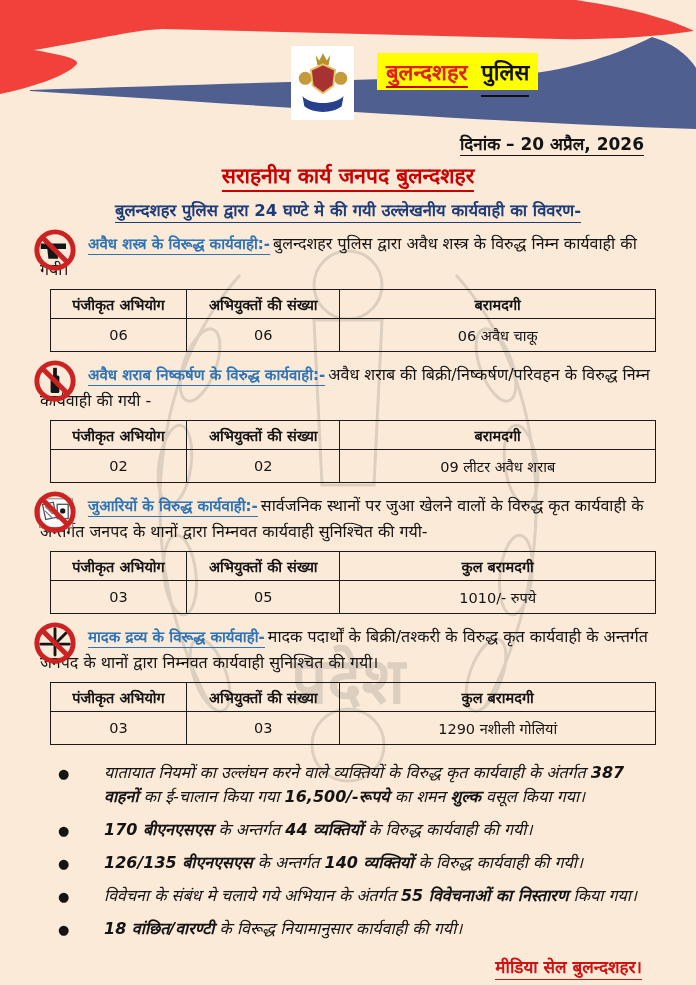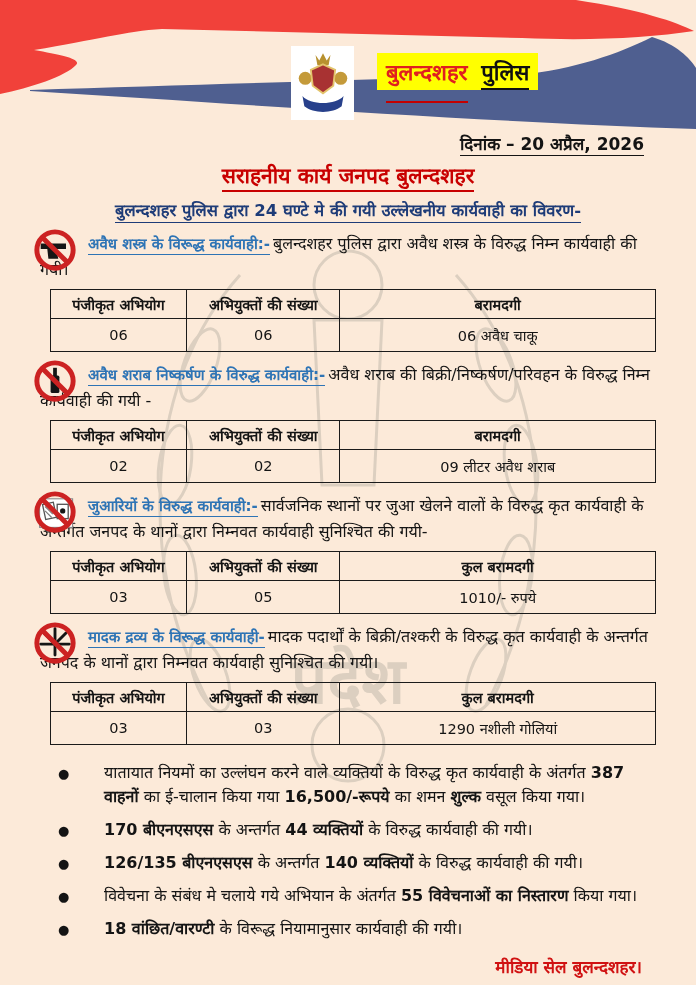--- a/index.html
+++ b/index.html
@@ -18,22 +18,22 @@
     background:#ffffff;display:flex;align-items:center;justify-content:center;
   }
   .brand{
     position:absolute;left:377px;top:53px;
     background:#ffff00;
     padding:3px 9px 4px 9px;
     font-size:22px;font-weight:bold;
     white-space:nowrap;
     z-index:3;
   }
-  .brand-hl{color:#e01f1f;border-bottom:2.5px solid #c40000;padding-bottom:16px;}
-  .brand-rest{color:#101010;border-bottom:2.5px solid #101010;padding-bottom:3px;margin-left:6px;}
+  .brand-hl{color:#e01f1f;border-bottom:2.5px solid #c40000;padding-bottom:1px;}
+  .brand-rest{color:#101010;border-bottom:2.5px solid #101010;padding-bottom:10px;margin-left:6px;}
   .watermark{position:absolute;left:90px;top:225px;opacity:0.5;pointer-events:none;}
   .content{position:relative;padding:132px 40px 0 40px;z-index:2;}
   .date-line{
     text-align:right;font-size:17px;font-weight:bold;margin:0 12px 6px 0;
   }
   .date-line span{border-bottom:1.8px solid #141414;padding-bottom:1px;text-align:center;}
   .title{
     margin:2px auto 6px auto;display:table;
     color:#c80000;font-size:21px;font-weight:bold;
     border-bottom:2px solid #c80000;padding-bottom:1px;
@@ -70,27 +70,27 @@
     padding:3px 4px;
   }
   .stats th{font-weight:bold;height:22px;}
   .stats td{font-weight:normal;height:26px;margin-left:17px;}
   .stats th:nth-child(1){width:22%;}
   .stats th:nth-child(2){width:25%;}
   .stats th:nth-child(3){width:53%;}
   .highlights{list-style:none;margin:16px 0 0 0;padding:0 8px 0 14px;}
   .bullet{display:flex;margin-bottom:9px;font-size:16px;line-height:1.5;}
   .dot{flex:0 0 46px;font-size:13px;padding-top:3px;padding-left:4px;}
-  .bullet-text{flex:1;}
+  .bullet-text{flex:1;font-style:italic;}
   .bullet-text .b{font-weight:bold;}
   .signature{
     text-align:right;margin:14px 14px 0 0;
     color:#d01212;font-size:17px;font-weight:bold;
   }
-  .signature span{border-bottom:1.8px solid #d01212;padding-bottom:8px;margin-left:24px;}
+  .signature span{border-bottom:1.8px solid #d01212;padding-bottom:2px;margin-left:24px;}
 </style>
 </head>
 <body>
 
 <div class="page">
 
   <svg class="header-art" viewBox="0 0 696 140" xmlns="http://www.w3.org/2000/svg">
     <path d="M0,0 L576,0 C642,10 676,22 694,31 C648,38 590,41 522,38 L162,29 C126,31 96,40 34,50 C62,55 82,59 76,65 C66,76 30,88 0,94 Z" fill="#f1413a"></path>
     <path d="M30,90 C210,84 400,79 520,75 C575,69 618,54 652,37 C676,44 690,58 696,68 L696,129 C500,123 240,104 30,91 Z" fill="#4f5f90"></path>
   </svg>

